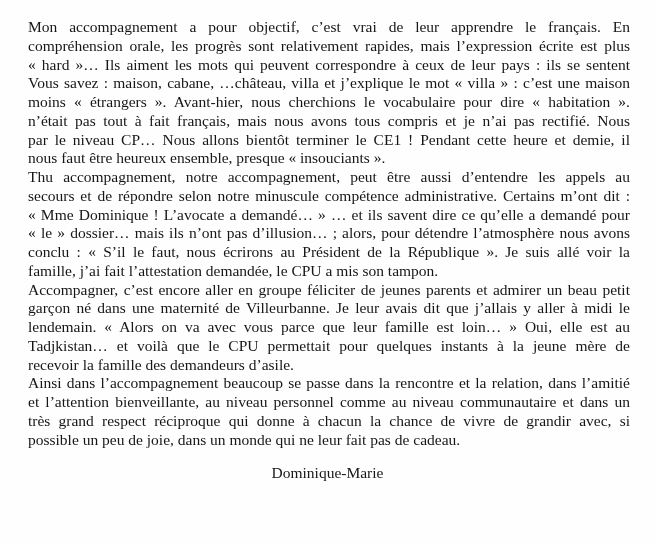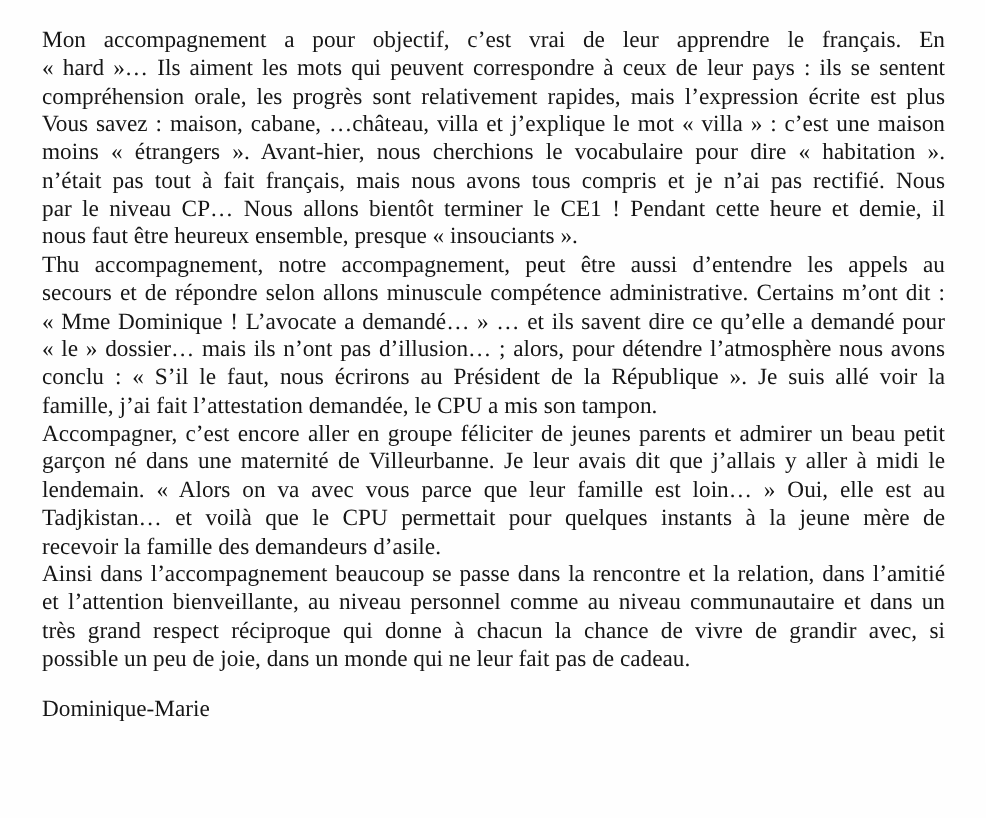--- a/index.html
+++ b/index.html
@@ -28,43 +28,43 @@
     text-align-last: justify;
     -moz-text-align-last: justify;
     white-space: normal;
   }
   .line.last {
     text-align-last: left;
     -moz-text-align-last: left;
   }
   .signature {
     margin-top: 15px;
-    text-align: left;
+    text-align: center;
     padding-right: 3px;
   }
 </style>
 </head>
 <body>
 
 <div class="page">
 
   <div class="paragraph">
     <div class="line">Mon accompagnement a pour objectif, c’est vrai de leur apprendre le français. En</div>
+    <div class="line">compréhension orale, les progrès sont relativement rapides, mais l’expression écrite est plus</div>
     <div class="line">« hard »… Ils aiment les mots qui peuvent correspondre à ceux de leur pays : ils se sentent</div>
-    <div class="line">compréhension orale, les progrès sont relativement rapides, mais l’expression écrite est plus</div>
     <div class="line">Vous savez : maison, cabane, …château, villa et j’explique le mot « villa » : c’est une maison</div>
     <div class="line">moins « étrangers ». Avant-hier, nous cherchions le vocabulaire  pour dire « habitation ».</div>
     <div class="line">n’était pas tout à fait français, mais nous avons tous compris et je n’ai pas rectifié. Nous</div>
     <div class="line">par le niveau CP…  Nous allons bientôt terminer le CE1 ! Pendant cette heure et demie, il</div>
     <div class="line last">nous faut être heureux ensemble, presque « insouciants ».</div>
   </div>
 
   <div class="paragraph">
     <div class="line">Thu accompagnement, notre accompagnement, peut être aussi d’entendre les appels au</div>
-    <div class="line">secours et de répondre selon allons minuscule compétence administrative. Certains m’ont dit :</div>
+    <div class="line">secours et de répondre selon notre minuscule compétence administrative. Certains m’ont dit :</div>
     <div class="line">« Mme Dominique ! L’avocate a demandé… » … et ils savent dire ce qu’elle a demandé pour</div>
     <div class="line">« le » dossier… mais ils n’ont pas d’illusion… ; alors, pour détendre l’atmosphère nous avons</div>
     <div class="line">conclu : « S’il le faut, nous écrirons au Président de la République ».  Je suis allé voir la</div>
     <div class="line last">famille, j’ai fait l’attestation demandée, le CPU a mis son tampon.</div>
   </div>
 
   <div class="paragraph">
     <div class="line">Accompagner, c’est encore aller en groupe féliciter de jeunes parents et admirer un beau petit</div>
     <div class="line">garçon né dans une maternité de Villeurbanne. Je leur avais dit que j’allais y aller à midi le</div>
     <div class="line">lendemain. « Alors on va avec vous parce que leur famille est loin… » Oui, elle est au</div>

